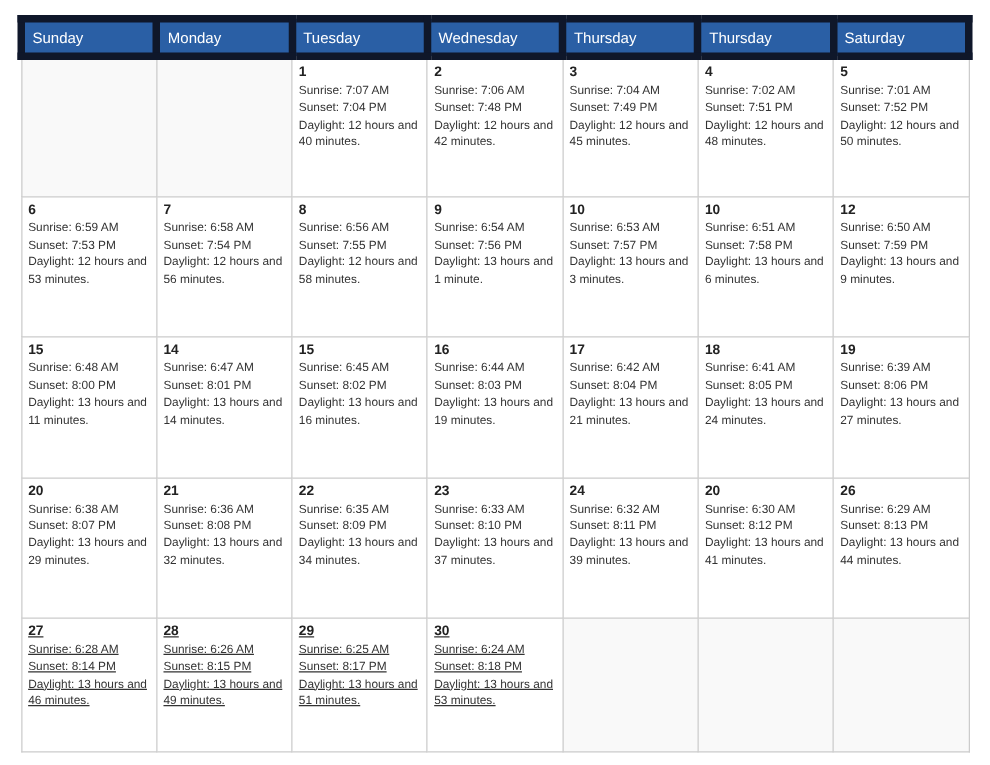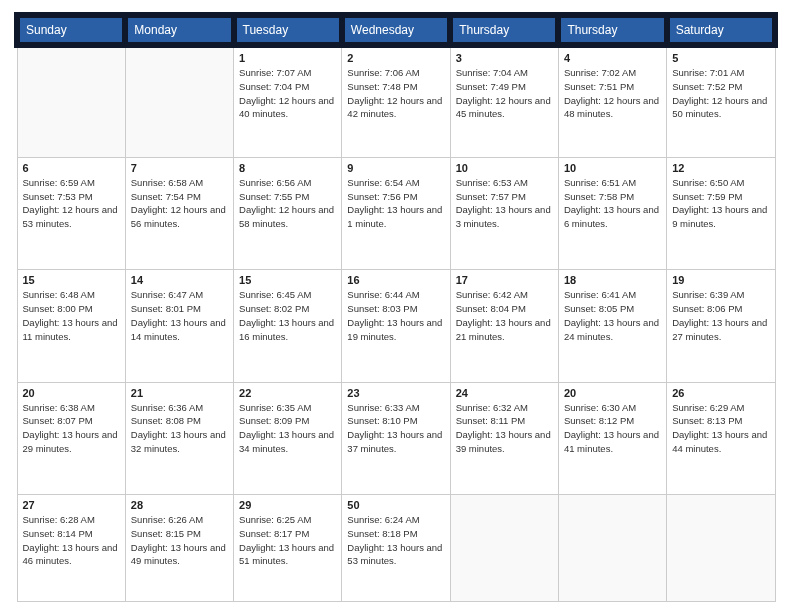--- a/index.html
+++ b/index.html
@@ -78,20 +78,21 @@
       margin-bottom: 2px;
       color: #222;
     }
     .day-info {
       line-height: 1.45;
       color: #333;
       font-size: 9.5px;
     }
     .last-row td {
       height: 78px;
+      text-decoration: underline;
     }
   </style>
 </head>
 <body>
 
 <div class="page">
 
   <table class="calendar">
     <thead>
       <tr>
@@ -284,21 +285,21 @@
 Sunset: 8:15 PM
 Daylight: 13 hours and 49 minutes.</div>
           </td>
           <td>
             <span class="day-num">29</span>
             <div class="day-info">Sunrise: 6:25 AM
 Sunset: 8:17 PM
 Daylight: 13 hours and 51 minutes.</div>
           </td>
           <td>
-            <span class="day-num">50</span>
+            <span class="day-num">30</span>
             <div class="day-info">Sunrise: 6:24 AM
 Sunset: 8:18 PM
 Daylight: 13 hours and 53 minutes.</div>
           </td>
           <td class="empty"></td>
           <td class="empty"></td>
           <td class="empty"></td>
         </tr>
       </tbody>
   </table>

